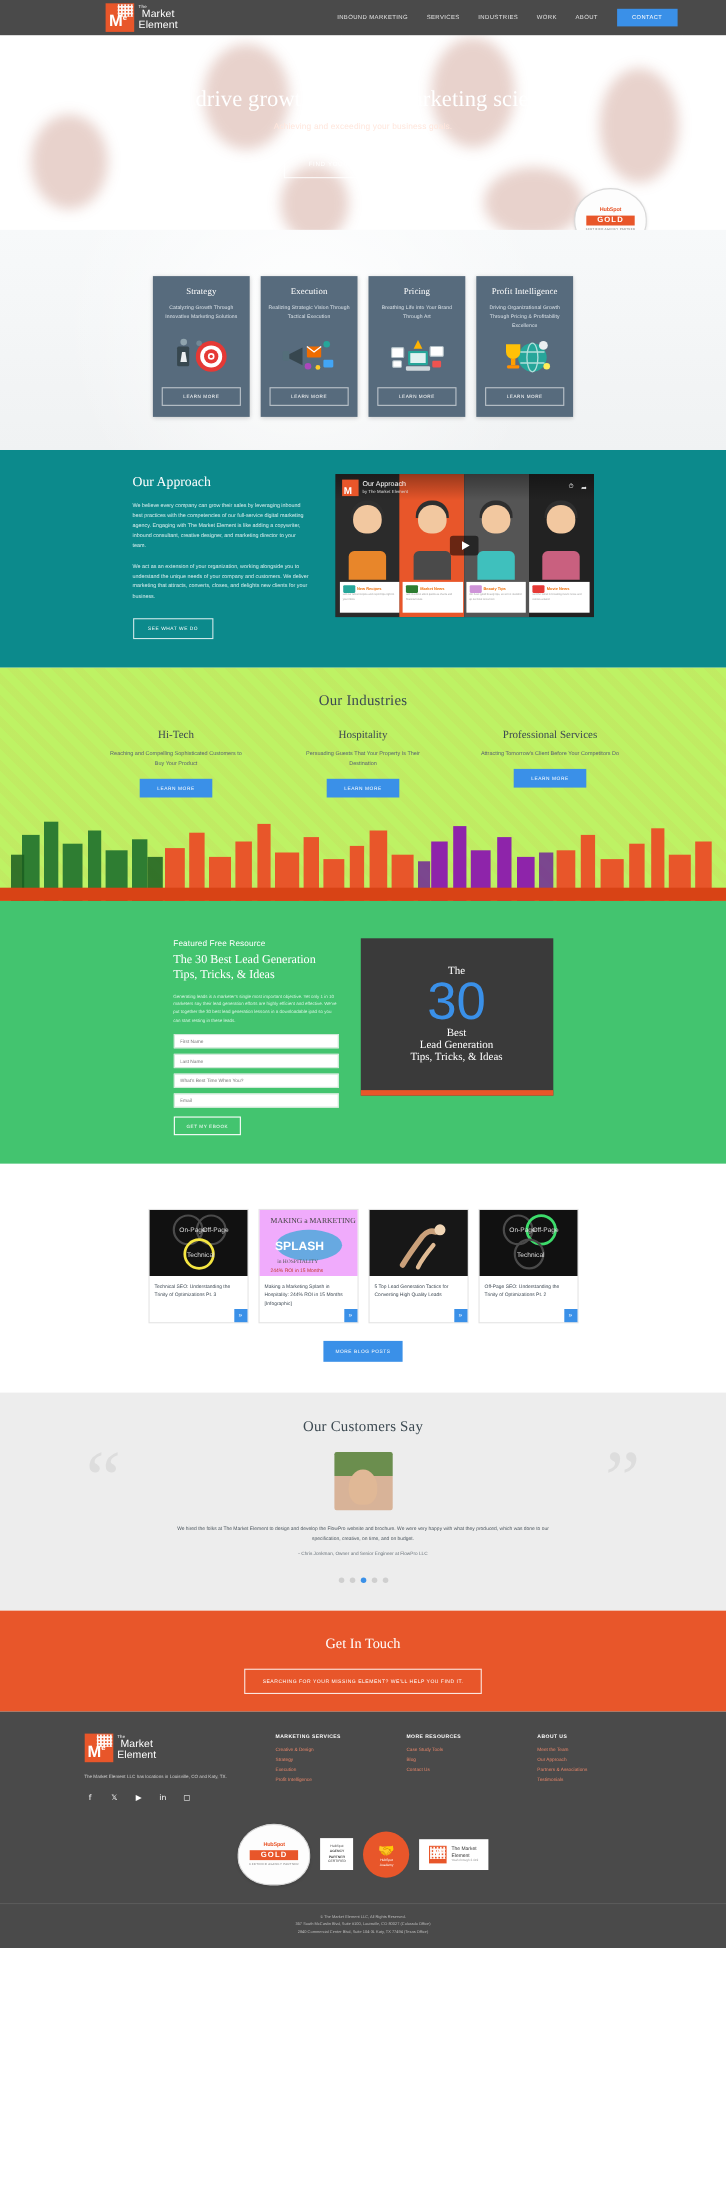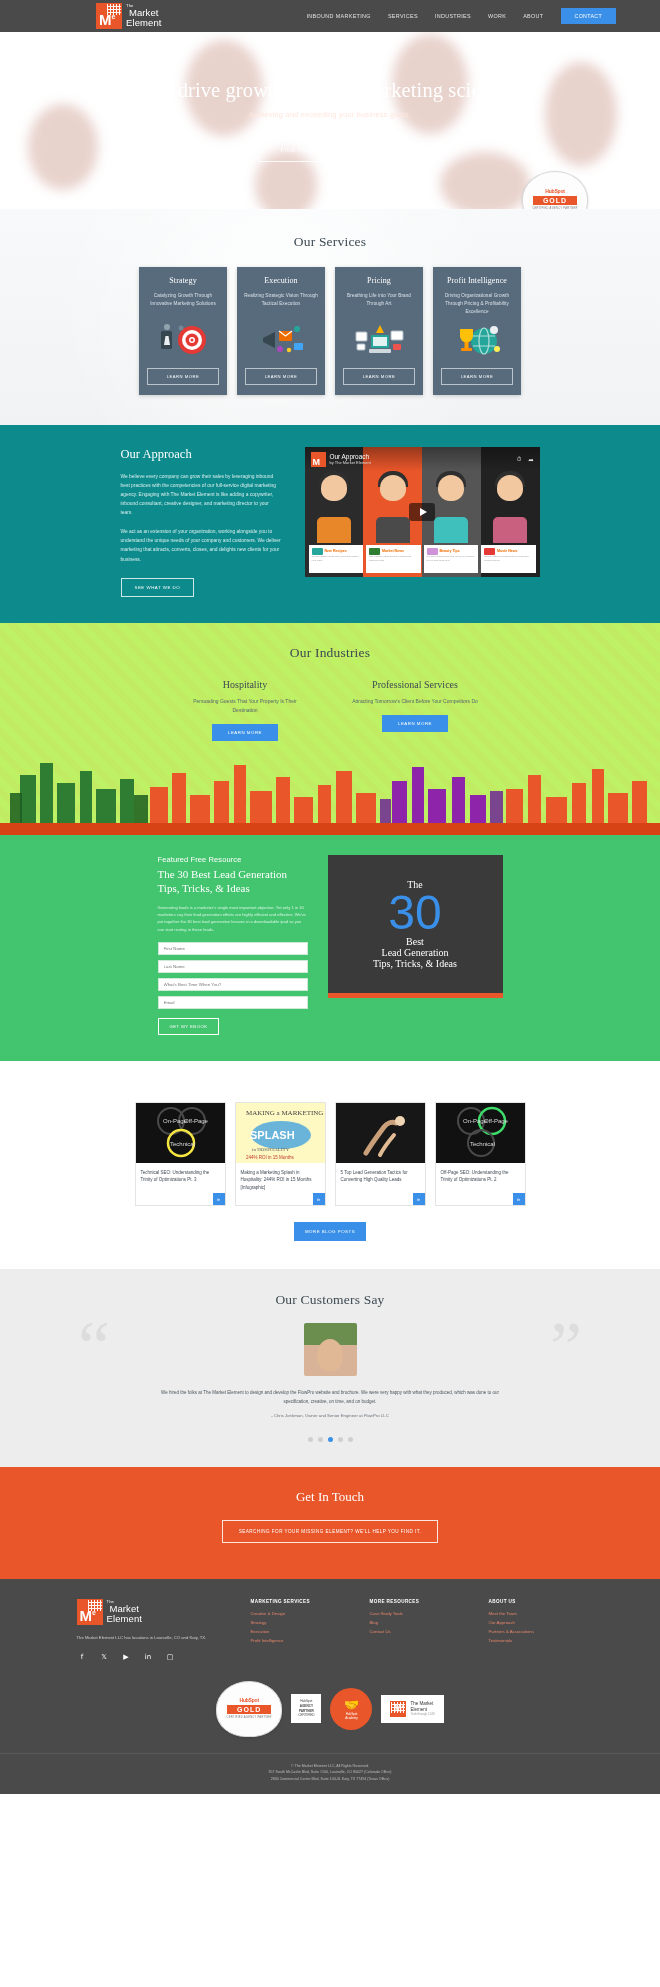--- a/index.html
+++ b/index.html
@@ -210,21 +210,21 @@
   .ind-col h3 { font-size: 10px; font-weight: normal; color: #3d4a52; margin-bottom: 7px; }
   .ind-col p { font-size: 5px; line-height: 1.85; color: #5a6570; }
   .ind-col .btn {
     display: inline-block; background: #3a90e8; color: #fff; font-size: 4.4px;
     letter-spacing: .5px; padding: 6px 16px; margin-top: 9px;
   }
   .skyline { height: 90px; margin-top: 4px; position: relative; }
 
   
   .resource {
-    background: #43c46f; padding: 20px 0 26px; display: flex; justify-content: center; gap: 20px;
+    background: #43c46f; padding: 34px 0 26px; display: flex; justify-content: center; gap: 20px;
   }
   .resource .left { width: 150px; color: #fff; }
   .resource .k { font-size: 7.5px; margin-bottom: 4px; letter-spacing: .1px; }
   .resource h2 { font-size: 11px; font-weight: normal; line-height: 1.25; margin-bottom: 8px; }
   .resource p { font-size: 4.1px; line-height: 1.8; color: #d6f5e2; margin-bottom: 9px; }
   .resource input {
     display: block; width: 150px; height: 13px; border: 1px solid #cfe9d8;
     background: #fff; font-size: 4.4px; padding: 0 5px; margin-bottom: 5px;
     font-family: "Liberation Sans", sans-serif; color: #555;
   }
@@ -273,21 +273,21 @@
     content:""; position:absolute; left:50%; top:30%; transform:translateX(-50%);
     width:26px; height:32px; border-radius:50% 50% 42% 42%; background:#e0b896;
   }
   .testi .body { font-size: 4.5px; line-height: 1.9; color: #4a545c; max-width: 350px; margin: 0 auto; }
   .testi .who { font-size: 4.3px; color: #6a737b; margin-top: 7px; }
   .testi .dots { display: flex; gap: 5px; justify-content: center; margin-top: 19px; }
   .testi .dots i { width: 5px; height: 5px; border-radius: 50%; background: #cfcfcf; display: block; }
   .testi .dots i.on { background: #3a90e8; }
 
   
-  .contact { background: #e8562a; text-align: center; padding: 22px 0 36px; }
+  .contact { background: #e8562a; text-align: center; padding: 22px 0 16px; }
   .contact h2 { color: #fff; font-size: 13px; font-weight: normal; }
   .contact .btn {
     display: inline-block; margin-top: 15px; border: 1px solid rgba(255,255,255,.85);
     color: #fff; font-size: 4.6px; letter-spacing: .45px; padding: 8px 16px;
   }
 
   
   .footer { background: #4a4a4a; color: #cfcfcf; padding: 20px 0 0; }
   .f-top { display: flex; justify-content: center; gap: 24px; }
   .f-brand { width: 150px; }
@@ -356,21 +356,20 @@
   <p>Achieving and exceeding your business goals.</p>
   <div class="btn">FIND YOUR MISSING ELEMENT</div>
   <div class="badge">
     <div class="hs">HubSpot</div>
     <div class="gold">GOLD</div>
     <div class="sub">CERTIFIED AGENCY PARTNER</div>
   </div>
 </div>
 
 <div class="services">
-  <h2 class="sect-title serif">Our Services</h2>
   <div class="svc-grid">
 
     <div class="svc-card">
       <h3 class="serif">Strategy</h3>
       <p>Catalyzing Growth Through Innovative Marketing Solutions</p>
       <div class="svc-art">
         <svg width="52" height="36" viewBox="0 0 52 36">
           <rect x="4" y="8" width="11" height="18" rx="1.5" fill="#37474f"></rect>
           <circle cx="10" cy="4" r="3" fill="#90a4ae"></circle>
           <path d="M7 22h6l-1.5-9h-3z" fill="#eceff1"></path>
@@ -500,20 +499,25 @@
         <div class="cd">Get the latest in breaking movie news and rumors around</div>
       </div>
     </div>
   </div>
 </div>
 
 <div class="industries">
   <div class="pattern"></div>
   <h2 class="sect-title serif">Our Industries</h2>
   <div class="ind-grid">
+    <div class="ind-col">
+      <h3 class="serif">Hi-Tech</h3>
+      <p>Reaching and Compelling Sophisticated Customers to Buy Your Product</p>
+      <div class="btn">LEARN MORE</div>
+    </div>
     <div class="ind-col">
       <h3 class="serif">Hospitality</h3>
       <p>Persuading Guests That Your Property Is Their Destination</p>
       <div class="btn">LEARN MORE</div>
     </div>
     <div class="ind-col">
       <h3 class="serif">Professional Services</h3>
       <p>Attracting Tomorrow's Client Before Your Competitors Do</p>
       <div class="btn">LEARN MORE</div>
     </div>
@@ -604,21 +608,21 @@
           <text x="34" y="43" fill="#ddd" font-size="6" font-family="sans-serif">Technical</text>
         </svg>
       </div>
       <div class="cap">Technical SEO: Understanding the Trinity of Optimizations Pt. 3</div>
       <div class="bar">
           <div class="go">»</div>
         </div>
     </div>
 
     <div class="post">
-      <div class="thumb" style="background:#fef9c3">
+      <div class="thumb" style="background:#f0abfc">
         <svg width="91" height="60" viewBox="0 0 91 60">
           <text x="10" y="12" fill="#444" font-size="7" font-family="serif">MAKING a MARKETING</text>
           <ellipse cx="45" cy="32" rx="30" ry="14" fill="#4fa8dc" opacity=".85"></ellipse>
           <text x="14" y="36" fill="#fff" font-size="11" font-weight="bold" font-family="sans-serif">SPLASH</text>
           <text x="16" y="48" fill="#555" font-size="5" font-family="serif">in HOSPITALITY</text>
           <text x="10" y="56" fill="#c0392b" font-size="4.5" font-family="sans-serif">244% ROI in 15 Months</text>
         </svg>
       </div>
       <div class="cap">Making a Marketing Splash in Hospitality: 244% ROI in 15 Months [Infographic]</div>
       <div class="bar">

